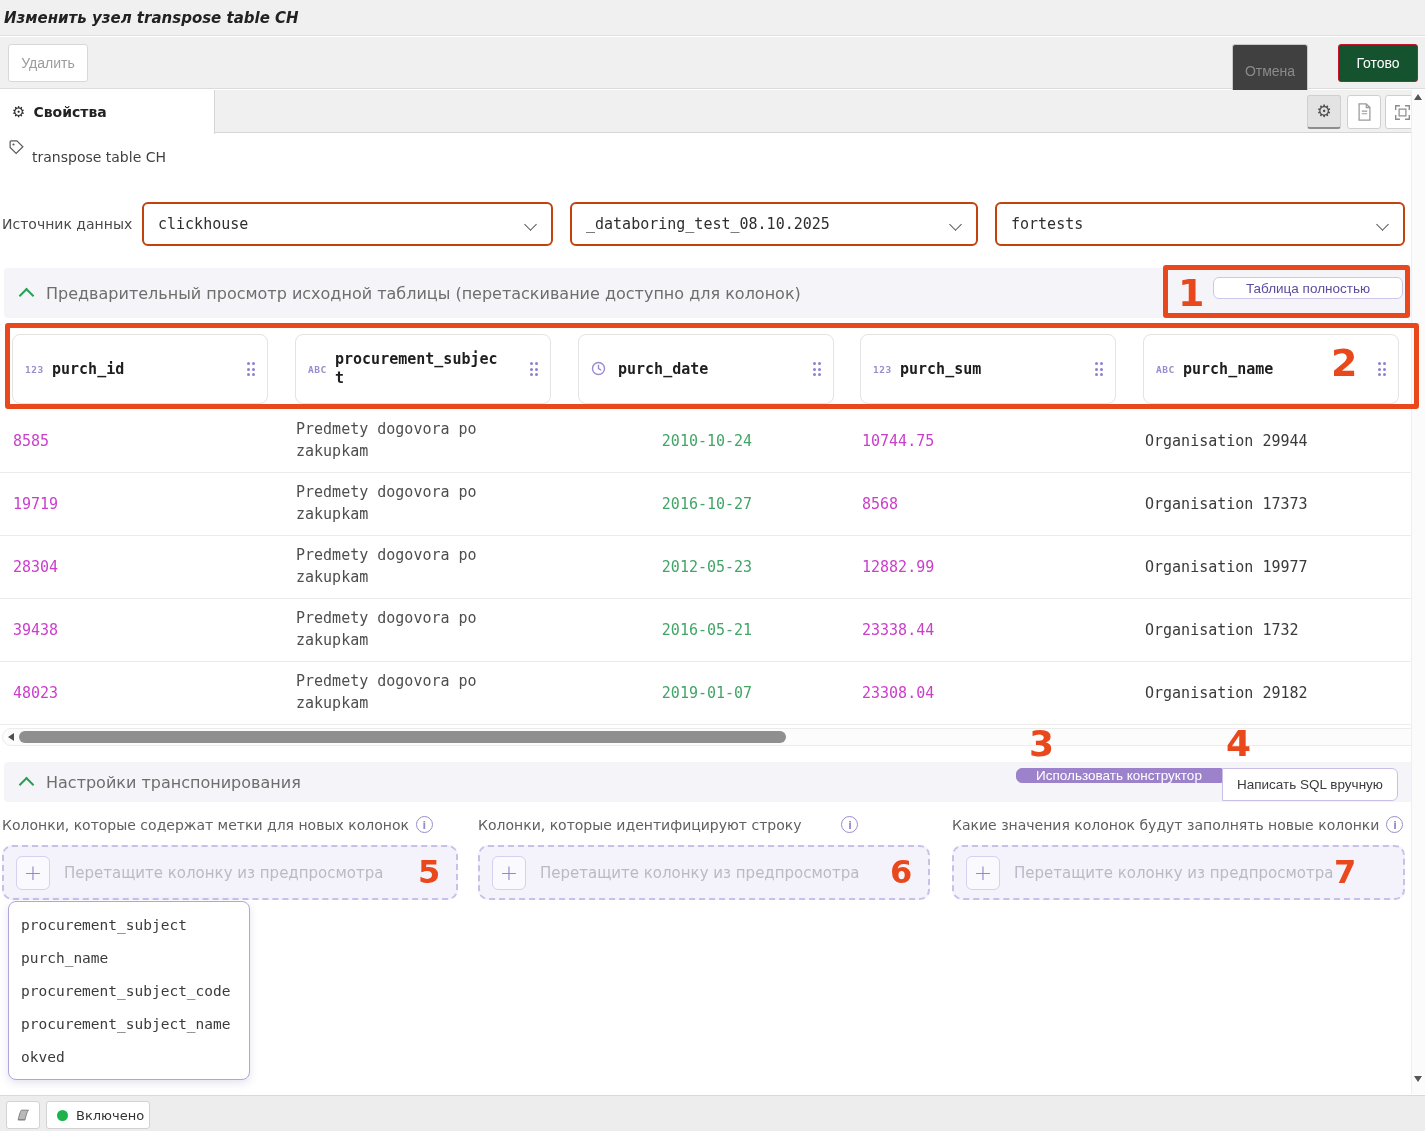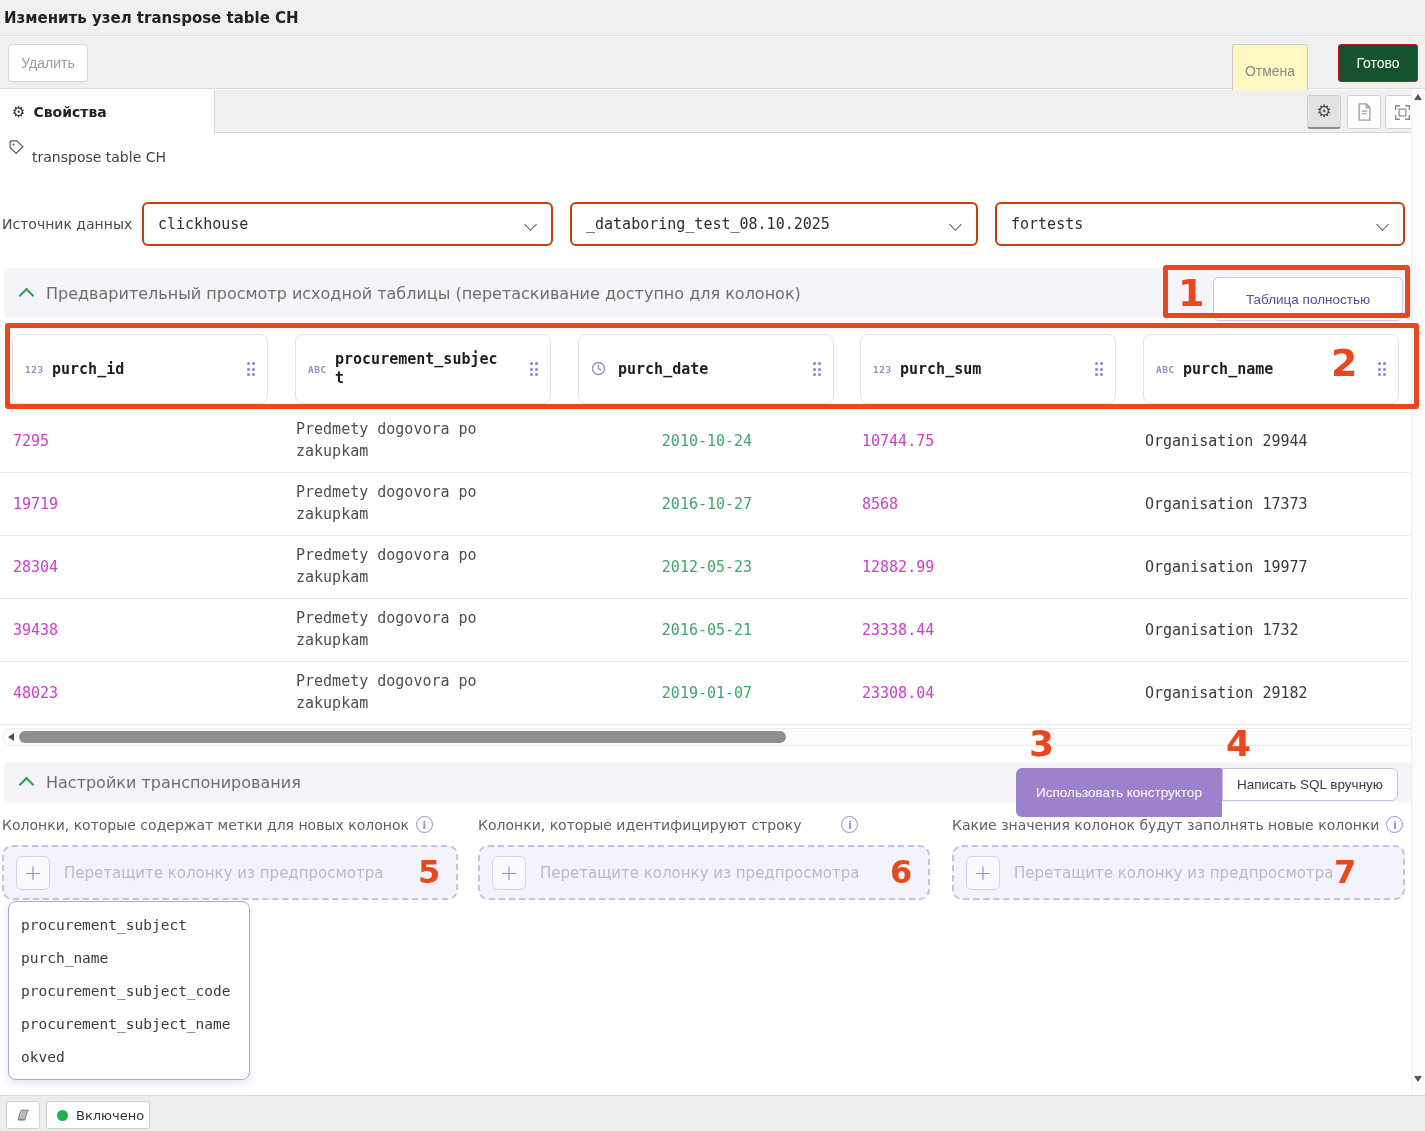--- a/index.html
+++ b/index.html
@@ -2,28 +2,28 @@
 <html><head>
 <meta charset="utf-8">
 <style>
   html,body{margin:0;padding:0;background:#fff;}
   .screen{position:relative;width:1425px;height:1131px;background:#fff;overflow:hidden;
     font-family:"DejaVu Sans","Liberation Sans",sans-serif;color:#333;}
   .mono{font-family:"DejaVu Sans Mono","Liberation Mono",monospace;}
   
   .titlebar{position:absolute;left:0;top:0;width:100%;height:36px;background:#f0f0f0;
     border-bottom:1px solid #e2e2e2;display:flex;align-items:center;box-sizing:border-box;padding-left:4px;}
-  .titlebar-text{font-size:15px;font-weight:bold;color:#222;}
+  .titlebar-text{font-size:15px;font-weight:bold;color:#222;font-style:italic;}
   .toolbar{position:absolute;left:0;top:37px;width:100%;height:52px;background:#f0f0f0;
     border-bottom:1px solid #dcdcdc;box-sizing:border-box;}
   .btn{display:flex;align-items:center;justify-content:center;border-radius:3px;font-size:14px;
     box-sizing:border-box;cursor:pointer;}
   .btn-delete{position:absolute;left:8px;top:7px;width:80px;height:38px;background:#fff;
     border:1px solid #d8d8d8;color:#9c9c9c;}
-  .btn-cancel{position:absolute;left:1232px;top:7px;width:76px;height:54px;background:#fef9c3;
+  .btn-cancel{position:absolute;left:1232px;top:7px;width:76px;height:54px;background:#404040;
     border:1px solid #c9c9c9;color:#8a8a8a;}
   .btn-done{position:absolute;left:1338px;top:7px;width:80px;height:38px;background:#14532d;
     border:1px solid #c8132e;color:#fff;}
   .tabbar{position:absolute;left:0;top:90px;width:100%;height:43px;background:#f0f0f0;
     border-bottom:1px solid #d6d6d6;box-sizing:border-box;}
   .tab-active{position:absolute;left:0;top:0;width:215px;height:44px;background:#fff;
     border-right:1px solid #d6d6d6;display:flex;align-items:center;gap:8px;padding-left:12px;
     box-sizing:border-box;font-weight:bold;font-size:14px;color:#222;z-index:2;}
   .gear-glyph{font-size:15px;color:#2e2e2e;line-height:1;}
   .iconbtn{position:absolute;top:5px;width:34px;height:34px;background:#fff;border:1px solid #cfcfcf;
@@ -40,21 +40,21 @@
   .sel-conn{left:142px;width:411px;} .sel-db{left:570px;width:408px;} .sel-table{left:995px;width:410px;}
   .chev-down{position:absolute;right:16px;top:16px;width:8px;height:8px;border-right:1.6px solid #555;
     border-bottom:1.6px solid #555;transform:rotate(45deg);}
   
   .sec{position:absolute;left:4px;width:1417px;background:#f5f5f9;border-radius:4px;display:flex;
     align-items:center;box-sizing:border-box;}
   .sec-preview{top:268px;height:50px;} .sec-transpose{top:762px;height:40px;}
   .chev-up{width:9px;height:9px;border-left:2.4px solid #27a052;border-top:2.4px solid #27a052;
     transform:rotate(45deg);margin-left:17px;margin-top:4px;flex:none;}
   .sec-title{margin-left:14px;font-size:16px;color:#6e6e6e;}
-  .btn-fulltable{position:absolute;left:1213px;top:277px;width:190px;height:44px;background:#fff;
+  .btn-fulltable{position:absolute;left:1213px;top:277px;width:190px;height:22px;background:#fff;
     border:1px solid #cfc6ec;border-radius:6px;color:#5d4b9f;font-size:13.5px;}
   
   .colhead{position:absolute;top:334px;width:256px;height:70px;border:1px solid #e3e3e3;border-radius:8px;
     background:#fff;display:flex;align-items:center;padding:0 12px;box-sizing:border-box;cursor:grab;}
   .ch1{left:12px;} .ch2{left:295px;} .ch3{left:578px;} .ch4{left:860px;} .ch5{left:1143px;}
   .badge{font-family:"DejaVu Sans Mono","Liberation Mono",monospace;font-size:9.5px;font-weight:bold;
     color:#9b8ccf;letter-spacing:.5px;width:27px;flex:none;}
   .colname{font-family:"DejaVu Sans Mono","Liberation Mono",monospace;font-weight:bold;font-size:15px;
     color:#1e1e1e;max-width:166px;word-break:break-all;line-height:1.25;}
   .handle{margin-left:auto;display:grid;grid-template-columns:3px 3px;gap:2.5px;cursor:grab;}
@@ -74,21 +74,21 @@
     border-bottom:4px solid transparent;border-right:6px solid #4f4f4f;}
   .tri-r{position:absolute;right:5px;top:4px;width:0;height:0;border-top:4px solid transparent;
     border-bottom:4px solid transparent;border-left:6px solid #4f4f4f;}
   .vscroll{position:absolute;right:0;top:90px;width:14px;height:1004px;background:#fbfbfb;
     border-left:1px solid #efefef;box-sizing:border-box;}
   .vtri-up{position:absolute;right:3px;top:94px;width:0;height:0;border-left:4px solid transparent;
     border-right:4px solid transparent;border-bottom:6px solid #555;}
   .vtri-dn{position:absolute;right:3px;top:1076px;width:0;height:0;border-left:4px solid transparent;
     border-right:4px solid transparent;border-top:6px solid #555;}
   
-  .btn-constructor{position:absolute;left:1016px;top:768px;width:206px;height:49px;background:#9c82ca;
+  .btn-constructor{position:absolute;left:1016px;top:768px;width:206px;height:15px;background:#9c82ca;
     color:#fff;border:1px solid #9c82ca;border-radius:6px 0 0 6px;font-size:13.5px;}
   .btn-sql{position:absolute;left:1222px;top:768px;width:176px;height:33px;background:#fff;color:#3b3b3b;
     border:1px solid #c9bfe6;border-radius:0 6px 6px 0;font-size:13.5px;}
   .dzlabel{position:absolute;top:816px;font-size:14px;color:#5f5f5f;display:flex;align-items:center;gap:7px;}
   .dzl1{left:2px;} .dzl2{left:478px;gap:40px;} .dzl3{left:952px;}
   .info-icon{width:17px;height:17px;border:1.5px solid #9b8ccf;border-radius:50%;color:#9b8ccf;
     font-size:10.5px;display:flex;align-items:center;justify-content:center;font-weight:bold;
     box-sizing:border-box;flex:none;}
   .dz{position:absolute;top:845px;height:55px;border:2px dashed #c9bfe9;border-radius:10px;background:#f4f2fb;
     display:flex;align-items:center;padding-left:12px;box-sizing:border-box;}
@@ -246,21 +246,21 @@
         <i></i>
         <i></i>
         <i></i>
         <i></i>
         <i></i>
         <i></i>
       </span>
   </div>
 
   <div class="grid-row r0">
-    <div class="cell-num">7295</div>
+    <div class="cell-num">8585</div>
     <div class="cell-text">Predmety dogovora po zakupkam</div>
     <div class="cell-date">2010-10-24</div>
     <div class="cell-num">10744.75</div>
     <div class="cell-name">Organisation 29944</div>
   </div>
   <div class="grid-row r1">
     <div class="cell-num">19719</div>
     <div class="cell-text">Predmety dogovora po zakupkam</div>
     <div class="cell-date">2016-10-27</div>
     <div class="cell-num">8568</div>

